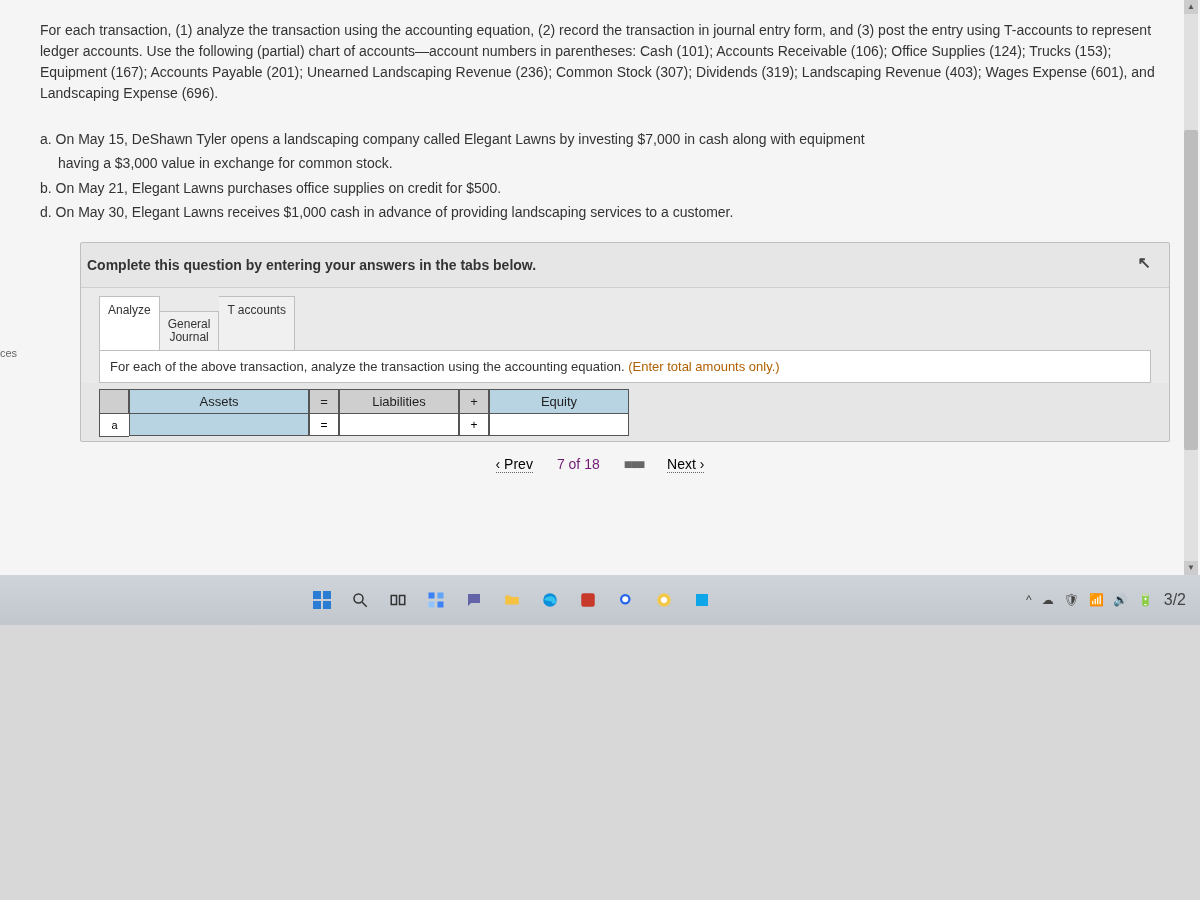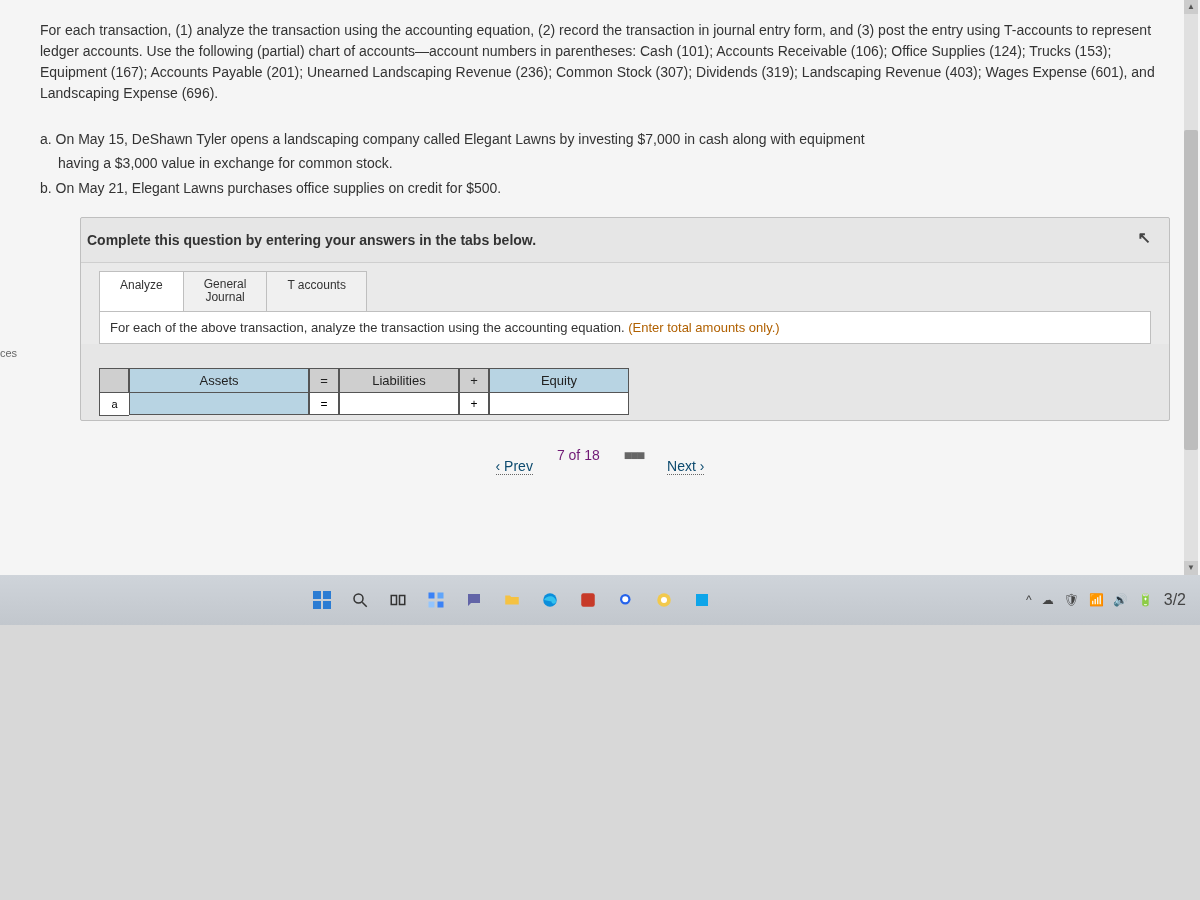--- a/index.html
+++ b/index.html
@@ -10,45 +10,45 @@
   .question-body p { margin-bottom: 14px; }
   .txn-list { padding: 0 30px 6px 40px; font-size: 14px; line-height: 1.6; color: #333; }
   .txn-list .txn { margin-bottom: 2px; }
   .txn-list .indent { padding-left: 18px; }
   .left-edge { position:absolute; left:0; top:347px; font-size:11px; color:#666; transform: none; }
   .answer-panel { margin: 10px 30px 0 80px; border: 1px solid #bfbfbf; background: #e6e6e6; border-radius: 2px; }
   .answer-instr { padding: 14px 6px; font-weight: bold; color: #333; font-size: 14px; border-bottom: 1px solid #cfcfcf; position: relative; }
   .cursor-icon { position:absolute; right:18px; top:10px; font-size:16px; color:#444; }
   .tab-table-wrap { padding: 8px 18px 0 18px; background:#eaeaea; }
   .tabs { display:flex; }
-  .tab { border:1px solid #bfbfbf; border-bottom:none; padding:6px 20px; font-size:12px; color:#333; background:#fff; cursor:pointer; }
+  .tab { border:1px solid #bfbfbf; border-bottom:none; padding:6px 8px; font-size:12px; color:#333; background:#fff; cursor:pointer; }
   .tab + .tab { border-left:none; }
   .tab.active { background:#fff; font-weight:normal; position:relative; }
   .tab-inactive { background:#f0f0f0; }
   .tab-panel { border:1px solid #bfbfbf; background:#fff; padding:8px 10px; font-size:13px; }
   .tab-panel .hint { color:#b06000; }
   .tab-panel .lead { color:#333; }
-  .eq-table { margin:24px 18px 0 18px; }
+  .eq-table { margin:6px 18px 0 18px; }
   .eq-header { display:flex; }
   .eq-cell { border:1px solid #555; background:#cfcfcf; color:#222; font-size:13px; padding:4px 0; text-align:center; }
   .eq-cell.assets { width:180px; background:#b8d4e3; }
   .eq-cell.eq { width:30px; }
   .eq-cell.liab { width:120px; }
   .eq-cell.plus { width:30px; }
   .eq-cell.equity { width:140px; background:#b8d4e3; }
   .eq-row { display:flex; }
   .eq-input { border:1px solid #555; border-top:none; height:22px; background:#fff; }
   .eq-input.assets { width:180px; background:#b8d4e3; }
   .eq-input.eq { width:30px; text-align:center; font-size:12px; line-height:22px; }
   .eq-input.liab { width:120px; }
   .eq-input.plus { width:30px; text-align:center; font-size:12px; line-height:22px; }
   .eq-input.equity { width:140px; }
   .eq-row .rowlabel { width:30px; border:1px solid #555; border-top:none; border-right:none; background:#fff; font-size:11px; text-align:center; line-height:22px; }
   .pager { display:flex; justify-content:center; align-items:center; gap:24px; padding:14px 0 10px 0; font-size:14px; color:#333; }
-  .pager .nav { color:#0c4a6e; text-decoration: none; border-bottom:1px dotted #666; cursor:pointer;margin-top:23px; }
+  .pager .nav { color:#000000; text-decoration: none; border-bottom:1px dotted #666; cursor:pointer; }
   .pager .nav .chev { font-size:14px; }
   .pager .count { color:#701a75; }
   .pager .grid-icn { font-size:14px; color:#666; letter-spacing:-2px; }
   .scrollbar { position:absolute; right:2px; top:0; width:14px; height:575px; background:#e0e0e0; }
   .scroll-up { width:14px; height:14px; background:#ccc; font-size:8px; text-align:center; line-height:14px; color:#555; cursor:pointer; }
   .scroll-thumb { position:absolute; top:130px; width:14px; height:320px; background:#bdbdbd; border-radius:2px; cursor:grab; }
   .scroll-down { position:absolute; bottom:0; width:14px; height:14px; background:#ccc; font-size:8px; text-align:center; line-height:14px; color:#555; cursor:pointer; }
   
   .taskbar { position:absolute; left:0; top:575px; width:1200px; height:50px; background:linear-gradient(#cfd4da,#c2c7cd); display:flex; align-items:center; padding:0 10px; }
   .taskbar .icons-left { display:flex; gap:14px; align-items:center; margin-left:300px; }
@@ -71,36 +71,37 @@
   <div class="browser-area">
 
     <div class="question-body">
       <p>For each transaction, (1) analyze the transaction using the accounting equation, (2) record the transaction in journal entry form, and (3) post the entry using T-accounts to represent ledger accounts. Use the following (partial) chart of accounts—account numbers in parentheses: Cash (101); Accounts Receivable (106); Office Supplies (124); Trucks (153); Equipment (167); Accounts Payable (201); Unearned Landscaping Revenue (236); Common Stock (307); Dividends (319); Landscaping Revenue (403); Wages Expense (601), and Landscaping Expense (696).</p>
     </div>
 
     <div class="txn-list">
       <div class="txn">a. On May 15, DeShawn Tyler opens a landscaping company called Elegant Lawns by investing $7,000 in cash along with equipment</div>
       <div class="txn indent">having a $3,000 value in exchange for common stock.</div>
       <div class="txn">b. On May 21, Elegant Lawns purchases office supplies on credit for $500.</div>
+      <div class="txn">d. On May 30, Elegant Lawns receives $1,000 cash in advance of providing landscaping services to a customer.</div>
     </div>
 
     <div class="left-edge">ces</div>
 
     <div class="answer-panel">
       <div class="answer-instr">
         <span>Complete this question by entering your answers in the tabs below.</span>
         <span class="cursor-icon">↖</span>
       </div>
 
       <div class="tab-table-wrap">
         <div class="tabs">
           <div class="tab active">
             <span>Analyze</span>
           </div>
-          <div class="tab tab-inactive" style="text-align:center; line-height:1.1;">
+          <div class="tab tab-inactive" style="text-align:center; line-height:1.1;margin-top:15px;">
             <span style="white-space:pre-line;">General
 Journal</span>
           </div>
           <div class="tab tab-inactive">
             <span>T accounts</span>
           </div>
         </div>
         <div class="tab-panel">
           <span class="lead">For each of the above transaction, analyze the transaction using the accounting equation. </span><span class="hint">(Enter total amounts only.)</span>
         </div>

